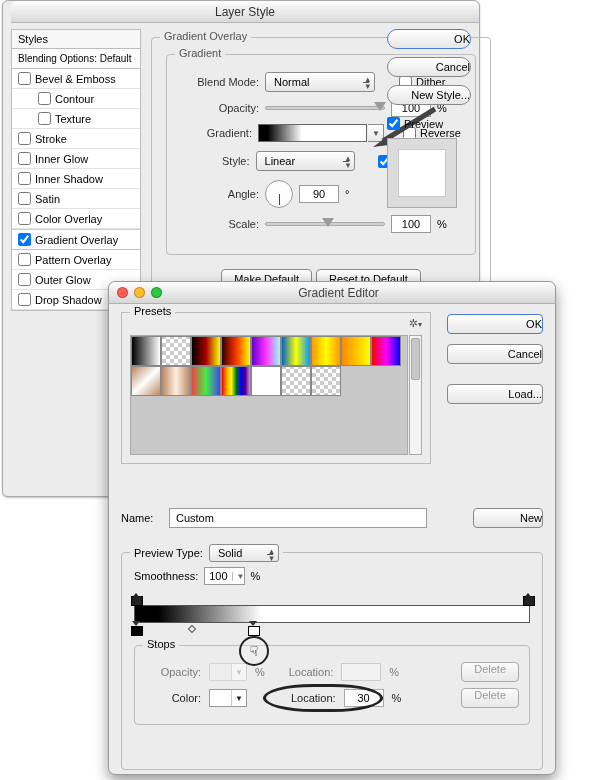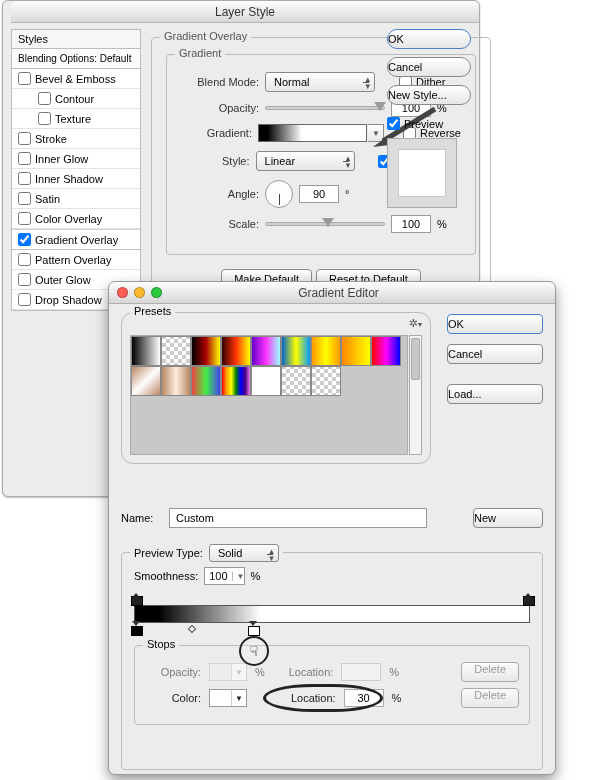--- a/index.html
+++ b/index.html
@@ -46,40 +46,40 @@
                  background:linear-gradient(90deg,#000 0%, #000 8%, #fff 40%, #fff 100%);}
   .grad-swatch .dd { position:absolute; right:-18px; top:-1px; width:16px; height:18px;
                      border:1px solid #8a8a8a;border-left:none;background:linear-gradient(#fff,#e7e7e7);
                      display:flex;align-items:center;justify-content:center;}
   .abtn { height:20px; border:1px solid #8a8a8a; border-radius:4px;
           background:linear-gradient(#fefefe,#e2e2e2); padding:0 12px; display:inline-flex; align-items:center; box-shadow:inset 0 1px 0 #fff;}
   .bottom-btns{display:flex;gap:4px;justify-content:center;margin-top:14px;}
 
   .rightcol { position:absolute; right:0; top:0; width:84px;}
   .big-btn { display:block; width:84px; height:20px; margin-bottom:8px; border:1px solid #888;
-             border-radius:10px; background:linear-gradient(#fff,#e6e6e6); text-align:left; line-height:18px;}
+             border-radius:10px; background:linear-gradient(#fff,#e6e6e6); text-align:right; line-height:18px;}
   .big-btn.default{ border:1.5px solid #4a7dce;}
   .preview-box{ width:70px;height:70px;border:1px solid #aaa;background:#dcdcdc;margin-top:6px;padding:10px;}
   .preview-box div{width:100%;height:100%;background:#fff;border:1px solid #c8c8c8;}
   .arrow-annot{position:absolute;left:218px;top:76px;width:70px;height:42px;pointer-events:none;}
 
   
   .gewin { position:absolute; left:108px; top:281px; width:448px; height:494px;
            background:#ececec; border:1px solid #9a9a9a; border-radius:7px;
            box-shadow:0 6px 14px rgba(0,0,0,.4);}
   .ge-titlebar{height:22px;background:linear-gradient(#fdfdfd,#d7d7d7);border-bottom:1px solid #b0b0b0;
                border-radius:7px 7px 0 0;display:flex;align-items:center;}
   .traffic{display:flex;gap:6px;margin-left:8px;}
   .tl{width:11px;height:11px;border-radius:50%;border:1px solid rgba(0,0,0,.25);} 
   .tl.r{background:#ff5f57;} .tl.y{background:#febb2e;} .tl.g{background:#2bc840;}
   .ge-title{flex:1;text-align:center;font-size:12px;color:#444;margin-left:-40px;}
   .ge-body{position:absolute;left:12px;right:12px;top:30px;bottom:12px;}
 
   .presets-area{position:absolute;left:0;top:0;width:310px;}
-  .presets-fs{border:1px solid #bbb;border-radius:12px;padding:10px;position:relative;height:152px;}
+  .presets-fs{border:1px solid #bbb;border-radius:0;padding:10px;position:relative;height:152px;}
   .presets-fs .legend{position:absolute;top:-8px;left:8px;background:#ececec;padding:0 4px;}
   .gear{position:absolute;right:8px;top:4px;color:#555;}
   .swatch-box{position:absolute;left:8px;top:22px;right:22px;bottom:8px;border:1px solid #aaa;background:#c8c8c8;overflow:hidden;}
   .swatch-row{display:flex;}
   .sw{width:30px;height:30px;border:1px solid #888;margin:0;}
   .scrollb{position:absolute;right:8px;top:22px;bottom:8px;width:13px;border:1px solid #aaa;background:#f3f3f3;}
   .scrollb::after{content:"";position:absolute;left:1px;right:1px;top:2px;height:40px;background:#c8c8c8;border:1px solid #aaa;border-radius:2px;}
 
   .ge-right{position:absolute;right:0;top:2px;width:96px;}
   .ge-right .big-btn{width:96px;border-radius:4px;margin-bottom:10px;}

